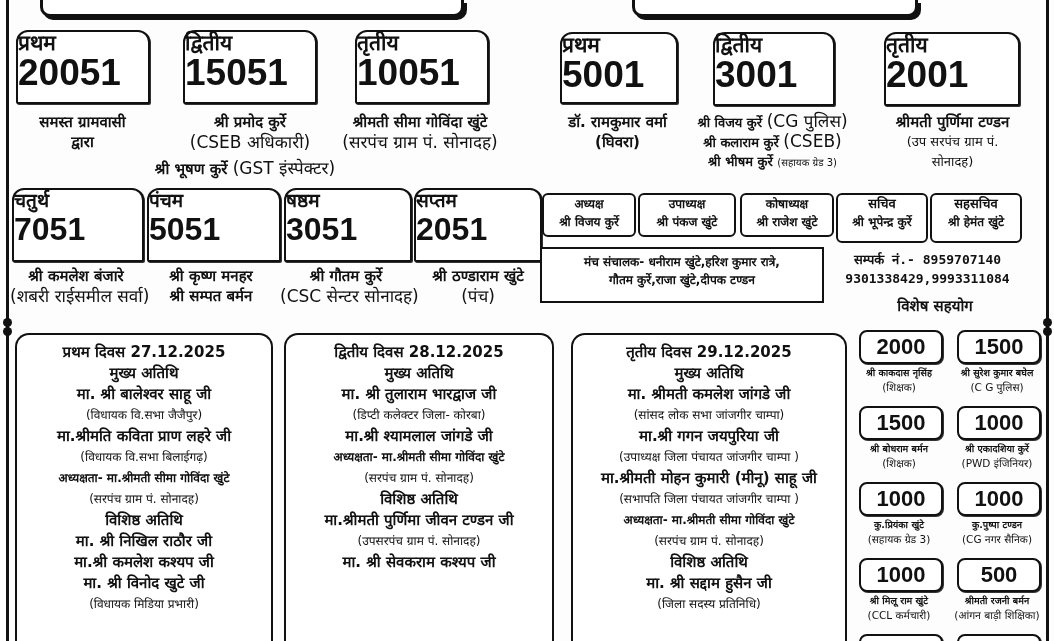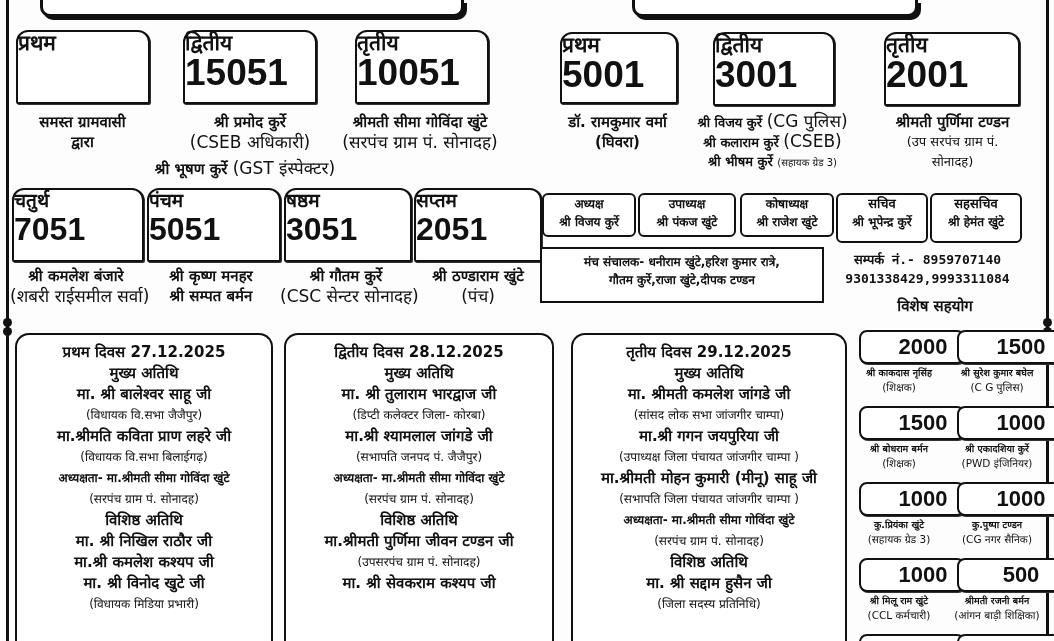--- a/index.html
+++ b/index.html
@@ -25,39 +25,40 @@
   .contact { font-weight:bold; font-size:13px; text-align:center; line-height:19px; white-space:nowrap;
              font-family:"DejaVu Sans Mono", monospace; }
   .vishesh { font-weight:bold; font-size:15px; text-align:center; }
   .day-box { border:2px solid #111; border-bottom:none; border-radius:14px 14px 0 0; background:#fff; text-align:center; }
   .day-title { font-weight:bold; font-size:15px; margin-top:6px; line-height:22px; }
   .day-line { line-height:21px; white-space:nowrap; }
   .b1 { font-weight:bold; font-size:15px; }
   .b2 { font-weight:normal; font-size:12px; }
   .b3 { font-weight:bold; font-size:12px; }
   .don-box { border:2px solid #111; border-radius:8px; background:#fff; text-align:center; font-weight:bold;
-             font-size:22px; line-height:30px; font-family:"Liberation Sans", sans-serif; box-shadow:1px 1px 0 #333;padding-left:22px; }
+             font-size:22px; line-height:30px; font-family:"Liberation Sans", sans-serif; box-shadow:1px 1px 0 #333; }
   .don-name { font-weight:bold; font-size:9.5px; text-align:center; white-space:nowrap; line-height:13px; }
   .don-sub { font-size:10.5px; text-align:center; white-space:nowrap; line-height:14px; }
 </style>
 </head>
 <body>
 
 <div class="abs frame-l"></div>
 <div class="abs frame-r"></div>
 <div class="abs dot" style="left:3px;top:318px"></div>
 <div class="abs dot" style="left:3px;top:327px"></div>
 <div class="abs dot" style="left:1043px;top:318px"></div>
 <div class="abs dot" style="left:1043px;top:327px"></div>
 
 <div class="abs hdr-box" style="left:40px;top:0;width:418px"></div>
 <div class="abs hdr-box" style="left:632px;top:0;width:280px"></div>
 
 <div class="abs prize-box" style="left:16px;top:30px;width:130px;height:70px">
   <div class="rank">प्रथम</div>
+  <div class="amt">20051</div>
 </div>
 <div class="abs winner" style="left:10px;top:112px;width:145px">
   <div>समस्त ग्रामवासी</div>
   <div>द्वारा</div>
 </div>
 
 <div class="abs prize-box" style="left:183px;top:30px;width:130px;height:70px">
   <div class="rank">द्वितीय</div>
   <div class="amt">15051</div>
 </div>
@@ -193,21 +194,20 @@
       <div class="day-line b2">(विधायक मिडिया प्रभारी)</div>
     </div>
 </div>
 <div class="abs day-box" style="left:284px;top:333px;width:266px;height:310px">
   <div class="day-title">द्वितीय दिवस 28.12.2025</div>
   <div id="day1">
       <div class="day-line b1">मुख्य अतिथि</div>
       <div class="day-line b1">मा. श्री तुलाराम भारद्वाज जी</div>
       <div class="day-line b2">(डिप्टी कलेक्टर जिला- कोरबा)</div>
       <div class="day-line b1">मा.श्री श्यामलाल जांगडे जी</div>
-      <div class="day-line b2">(सभापति जनपद पं. जैजैपुर)</div>
       <div class="day-line b3">अध्यक्षता- मा.श्रीमती सीमा गोविंदा खुंटे</div>
       <div class="day-line b2">(सरपंच ग्राम पं. सोनादह)</div>
       <div class="day-line b1">विशिष्ठ अतिथि</div>
       <div class="day-line b1">मा.श्रीमती पुर्णिमा जीवन टण्डन जी</div>
       <div class="day-line b2">(उपसरपंच ग्राम पं. सोनादह)</div>
       <div class="day-line b1">मा. श्री सेवकराम कश्यप जी</div>
     </div>
 </div>
 <div class="abs day-box" style="left:571px;top:333px;width:272px;height:310px">
   <div class="day-title">तृतीय दिवस 29.12.2025</div>

